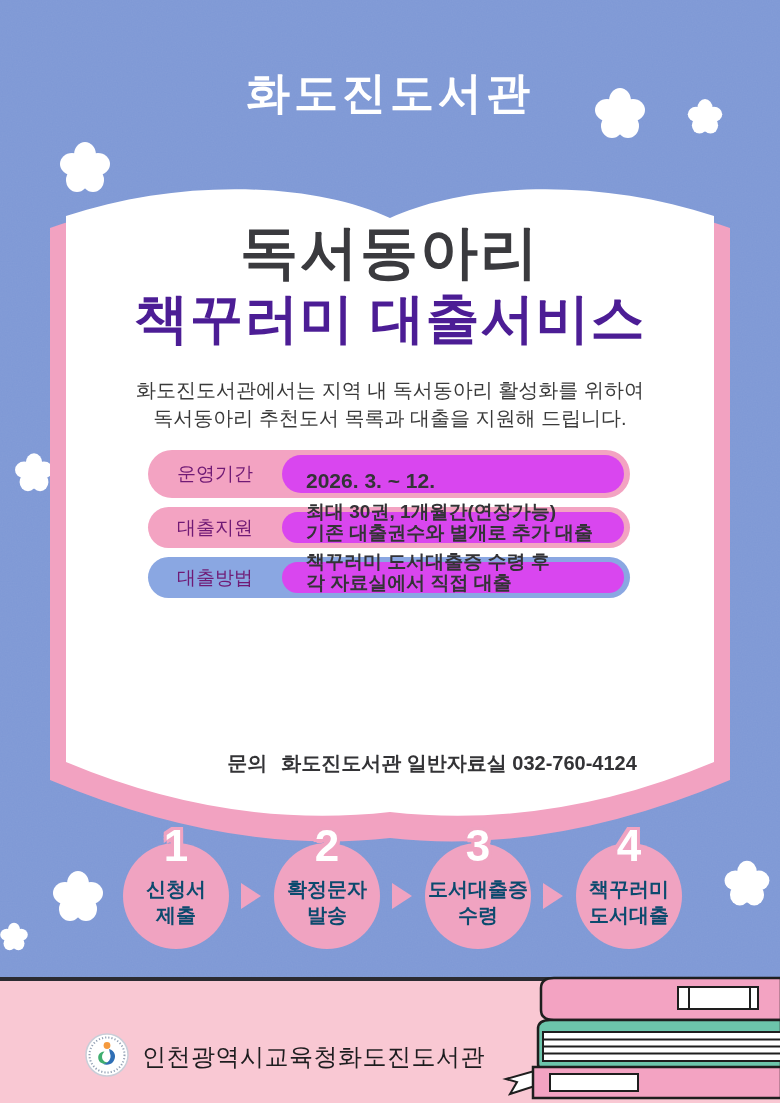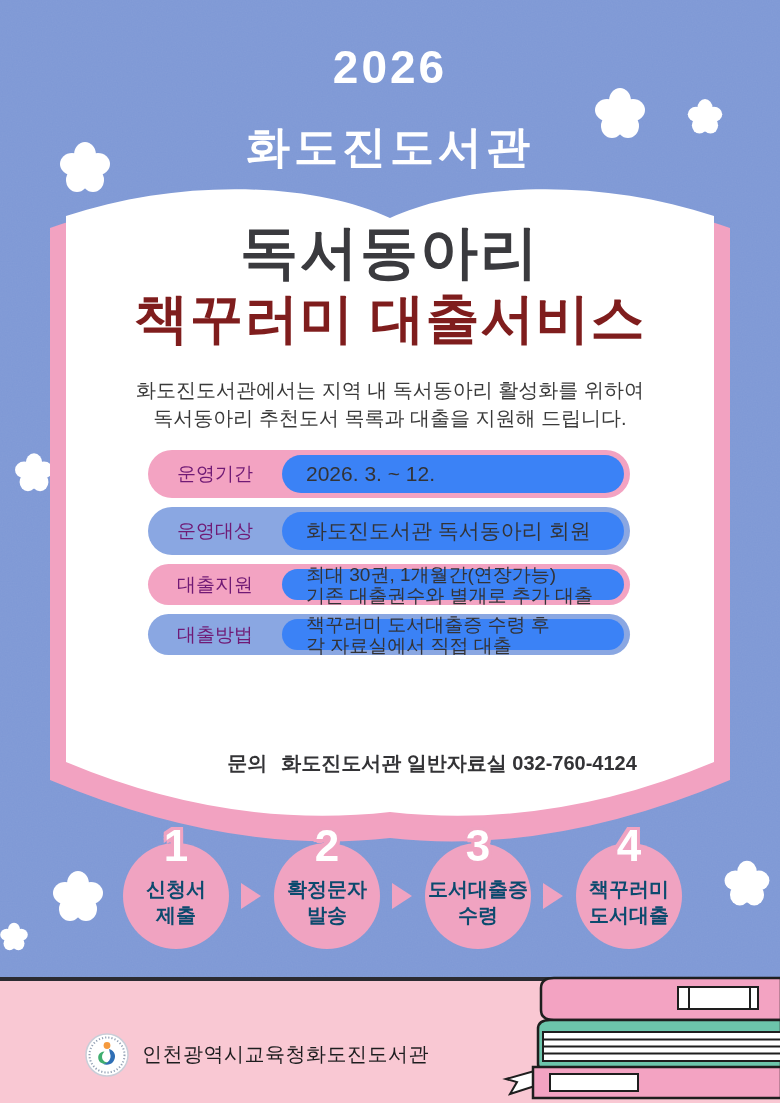--- a/index.html
+++ b/index.html
@@ -8,46 +8,46 @@
   .texture{position:absolute;inset:0;z-index:1;pointer-events:none;}
   .flower{position:absolute;z-index:2;}
   
   .header{position:absolute;top:40px;left:0;width:100%;text-align:center;z-index:3;color:#fff;font-weight:bold;}
   .header-year{font-size:46px;letter-spacing:3px;}
   .header-lib{font-size:44px;letter-spacing:4px;margin-top:24px;}
   
   .book-shape{position:absolute;inset:0;z-index:3;}
   .book-content{position:absolute;left:50px;top:0;width:680px;height:870px;z-index:4;}
   .title-main{position:absolute;top:214px;width:100%;text-align:center;font-size:58px;font-weight:bold;color:#3a3a3e;letter-spacing:2px;}
-  .title-sub{position:absolute;top:283px;width:100%;text-align:center;font-size:54px;font-weight:bold;color:#7f1d1d;letter-spacing:1px;}
+  .title-sub{position:absolute;top:283px;width:100%;text-align:center;font-size:54px;font-weight:bold;color:#4c1d95;letter-spacing:1px;}
   .desc{position:absolute;top:376px;width:100%;text-align:center;font-size:20px;line-height:28px;color:#3a3a3a;}
   .rows{position:absolute;top:450px;left:98px;width:482px;display:flex;flex-direction:column;gap:9px;}
   .row{position:relative;border-radius:999px;display:flex;}
   .row.h1{height:48px;}
   .row.h2{height:41px;}
   .row.last{height:52px;}
   .row.pink{background:#f3a3c2;}
   .row.blue{background:#8aa7e2;}
   .row-label{width:134px;flex:0 0 134px;display:flex;align-items:center;justify-content:center;color:#701a75;font-weight:normal;font-size:19px;white-space:pre;}
-  .row-value{position:absolute;left:134px;top:5px;bottom:5px;right:6px;background:#3b82f6;border-radius:999px;display:flex;flex-direction:column;justify-content:center;padding-left:24px;box-sizing:border-box;color:#333336;font-weight:normal;}
+  .row-value{position:absolute;left:134px;top:5px;bottom:5px;right:6px;background:#d946ef;border-radius:999px;display:flex;flex-direction:column;justify-content:flex-end;padding-left:24px;box-sizing:border-box;color:#333336;font-weight:bold;}
   .row.h1 .row-value{font-size:21px;}
   .row.h2 .row-value,.row.last .row-value{font-size:19px;line-height:21px;}
   .contact{position:absolute;top:750px;width:100%;text-align:center;font-size:20px;font-weight:600;color:#333336;transform:translateX(42px);}
   .contact .sp{display:inline-block;width:14px;}
   
   .step{position:absolute;width:106px;height:106px;top:843px;background:#f0a3c1;border-radius:50%;z-index:3;display:flex;flex-direction:column;align-items:center;justify-content:center;padding-top:12px;box-sizing:border-box;}
   .step-num{position:absolute;top:-22px;left:0;width:100%;text-align:center;font-size:44px;font-weight:bold;color:#fff;
     text-shadow:-3px -3px 0 #f0a3c1,3px -3px 0 #f0a3c1,-3px 3px 0 #f0a3c1,3px 3px 0 #f0a3c1,-3px 0 0 #f0a3c1,3px 0 0 #f0a3c1,0 -3px 0 #f0a3c1,0 4px 0 #f0a3c1;}
   .step-line{color:#0c4a6e;font-weight:bold;font-size:20px;line-height:26px;text-align:center;}
   .arrow{position:absolute;top:883px;width:0;height:0;border-left:20px solid #f0a3c1;border-top:13px solid transparent;border-bottom:13px solid transparent;z-index:3;}
   
   .footer-line{position:absolute;top:977px;left:0;width:100%;height:4px;background:#2b2b31;z-index:4;}
   .footer{position:absolute;top:981px;left:0;width:100%;height:122px;background:#f9c8d3;z-index:4;}
   .org-logo{position:absolute;left:85px;top:52px;}
-  .org-name{position:absolute;left:142px;top:60px;font-size:20px;font-weight:500;color:#1d1d1f;letter-spacing:0.5px;}
+  .org-name{position:absolute;left:142px;top:60px;font-size:24px;font-weight:500;color:#1d1d1f;letter-spacing:0.5px;}
   .books{position:absolute;left:500px;top:975px;z-index:5;}
 </style>
 </head>
 <body>
 
 <div class="poster">
 
   <svg class="texture" width="780" height="1103">
     <filter id="noise">
         <feTurbulence type="fractalNoise" baseFrequency="0.8" numOctaves="2" seed="7"></feTurbulence>
@@ -84,21 +84,20 @@
       <use href="#fl" fill="#fff"></use>
     </svg>
   <svg class="flower" style="left:-2px;top:921px" width="32" height="32" viewBox="-29 -29 58 58">
       <use href="#fl" fill="#fff"></use>
     </svg>
   <svg class="flower" style="left:721px;top:858px" width="52" height="52" viewBox="-29 -29 58 58">
       <use href="#fl" fill="#fff"></use>
     </svg>
 
   <div class="header">
-    <div class="header-year">2026</div>
     <div class="header-lib">화도진도서관</div>
   </div>
 
   <svg class="book-shape" width="780" height="1103" viewBox="0 0 780 1103">
     <path d="M 50,228 C 170,186 310,190 390,228 C 470,190 610,186 730,228 L 730,780 Q 550,856 390,838 Q 230,856 50,780 Z" fill="#f2a2c1"></path>
     <path d="M 66,216 C 180,178 312,182 390,218 C 468,182 600,178 714,216 L 714,762 Q 552,830 390,812 Q 228,830 66,762 Z" fill="#ffffff"></path>
   </svg>
 
   <div class="book-content">
     <div class="title-main">독서동아리</div>
@@ -106,27 +105,20 @@
     <div class="desc">
       <div>화도진도서관에서는 지역 내 독서동아리 활성화를 위하여</div>
       <div>독서동아리 추천도서 목록과 대출을 지원해 드립니다.</div>
     </div>
 
     <div class="rows">
       <div class="row pink h1">
         <div class="row-label">운영기간</div>
         <div class="row-value">
           <div>2026. 3. ~ 12.</div>
-          <div></div>
-        </div>
-      </div>
-      <div class="row blue h1">
-        <div class="row-label">운영대상</div>
-        <div class="row-value">
-          <div>화도진도서관 독서동아리 회원</div>
           <div></div>
         </div>
       </div>
       <div class="row pink h2">
         <div class="row-label">대출지원</div>
         <div class="row-value">
           <div>최대 30권, 1개월간(연장가능)</div>
           <div>기존 대출권수와 별개로 추가 대출</div>
         </div>
       </div>

